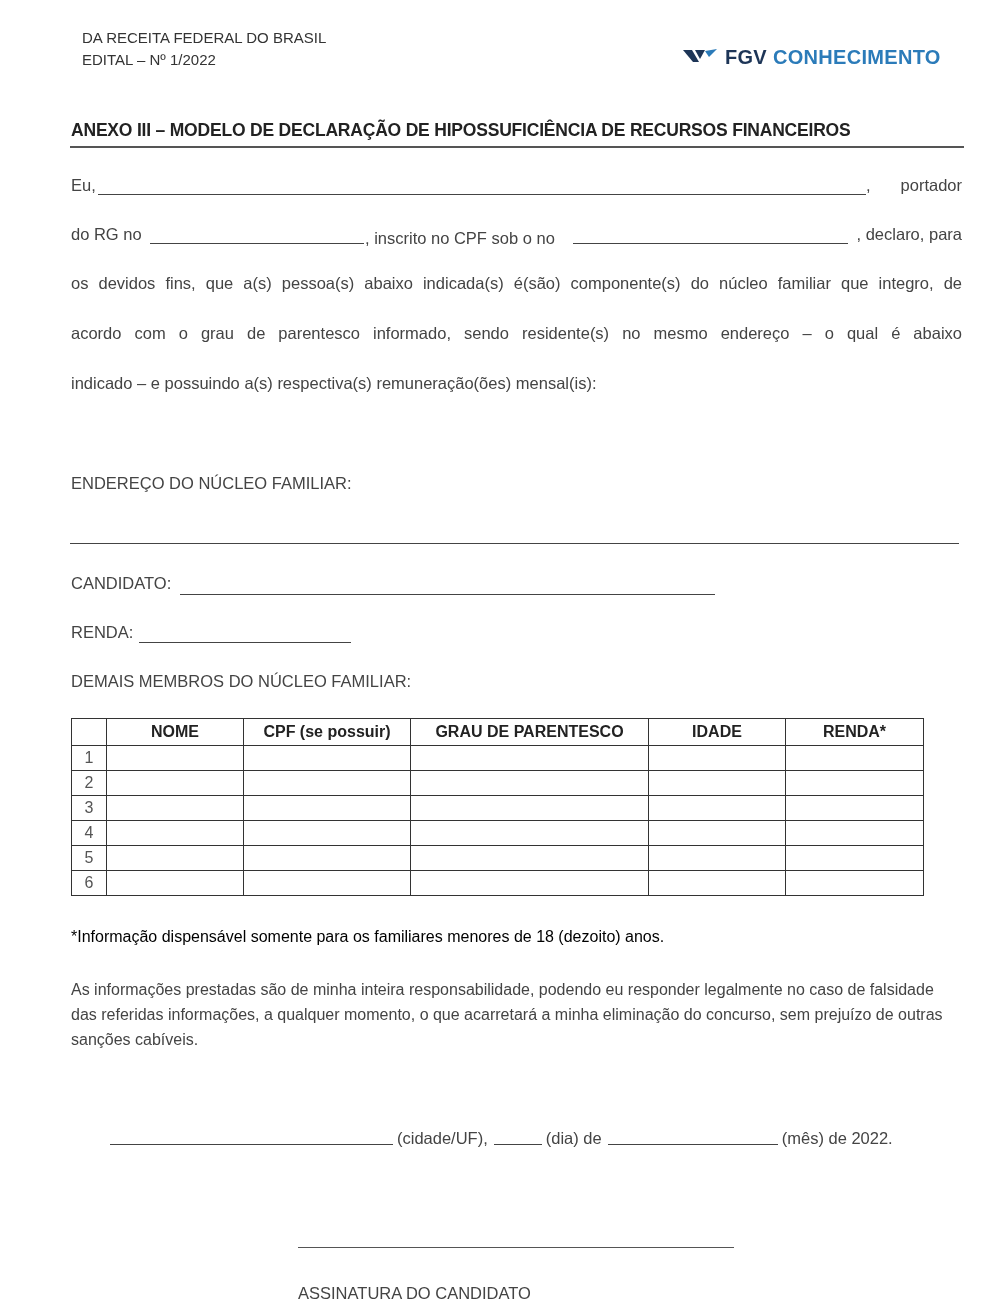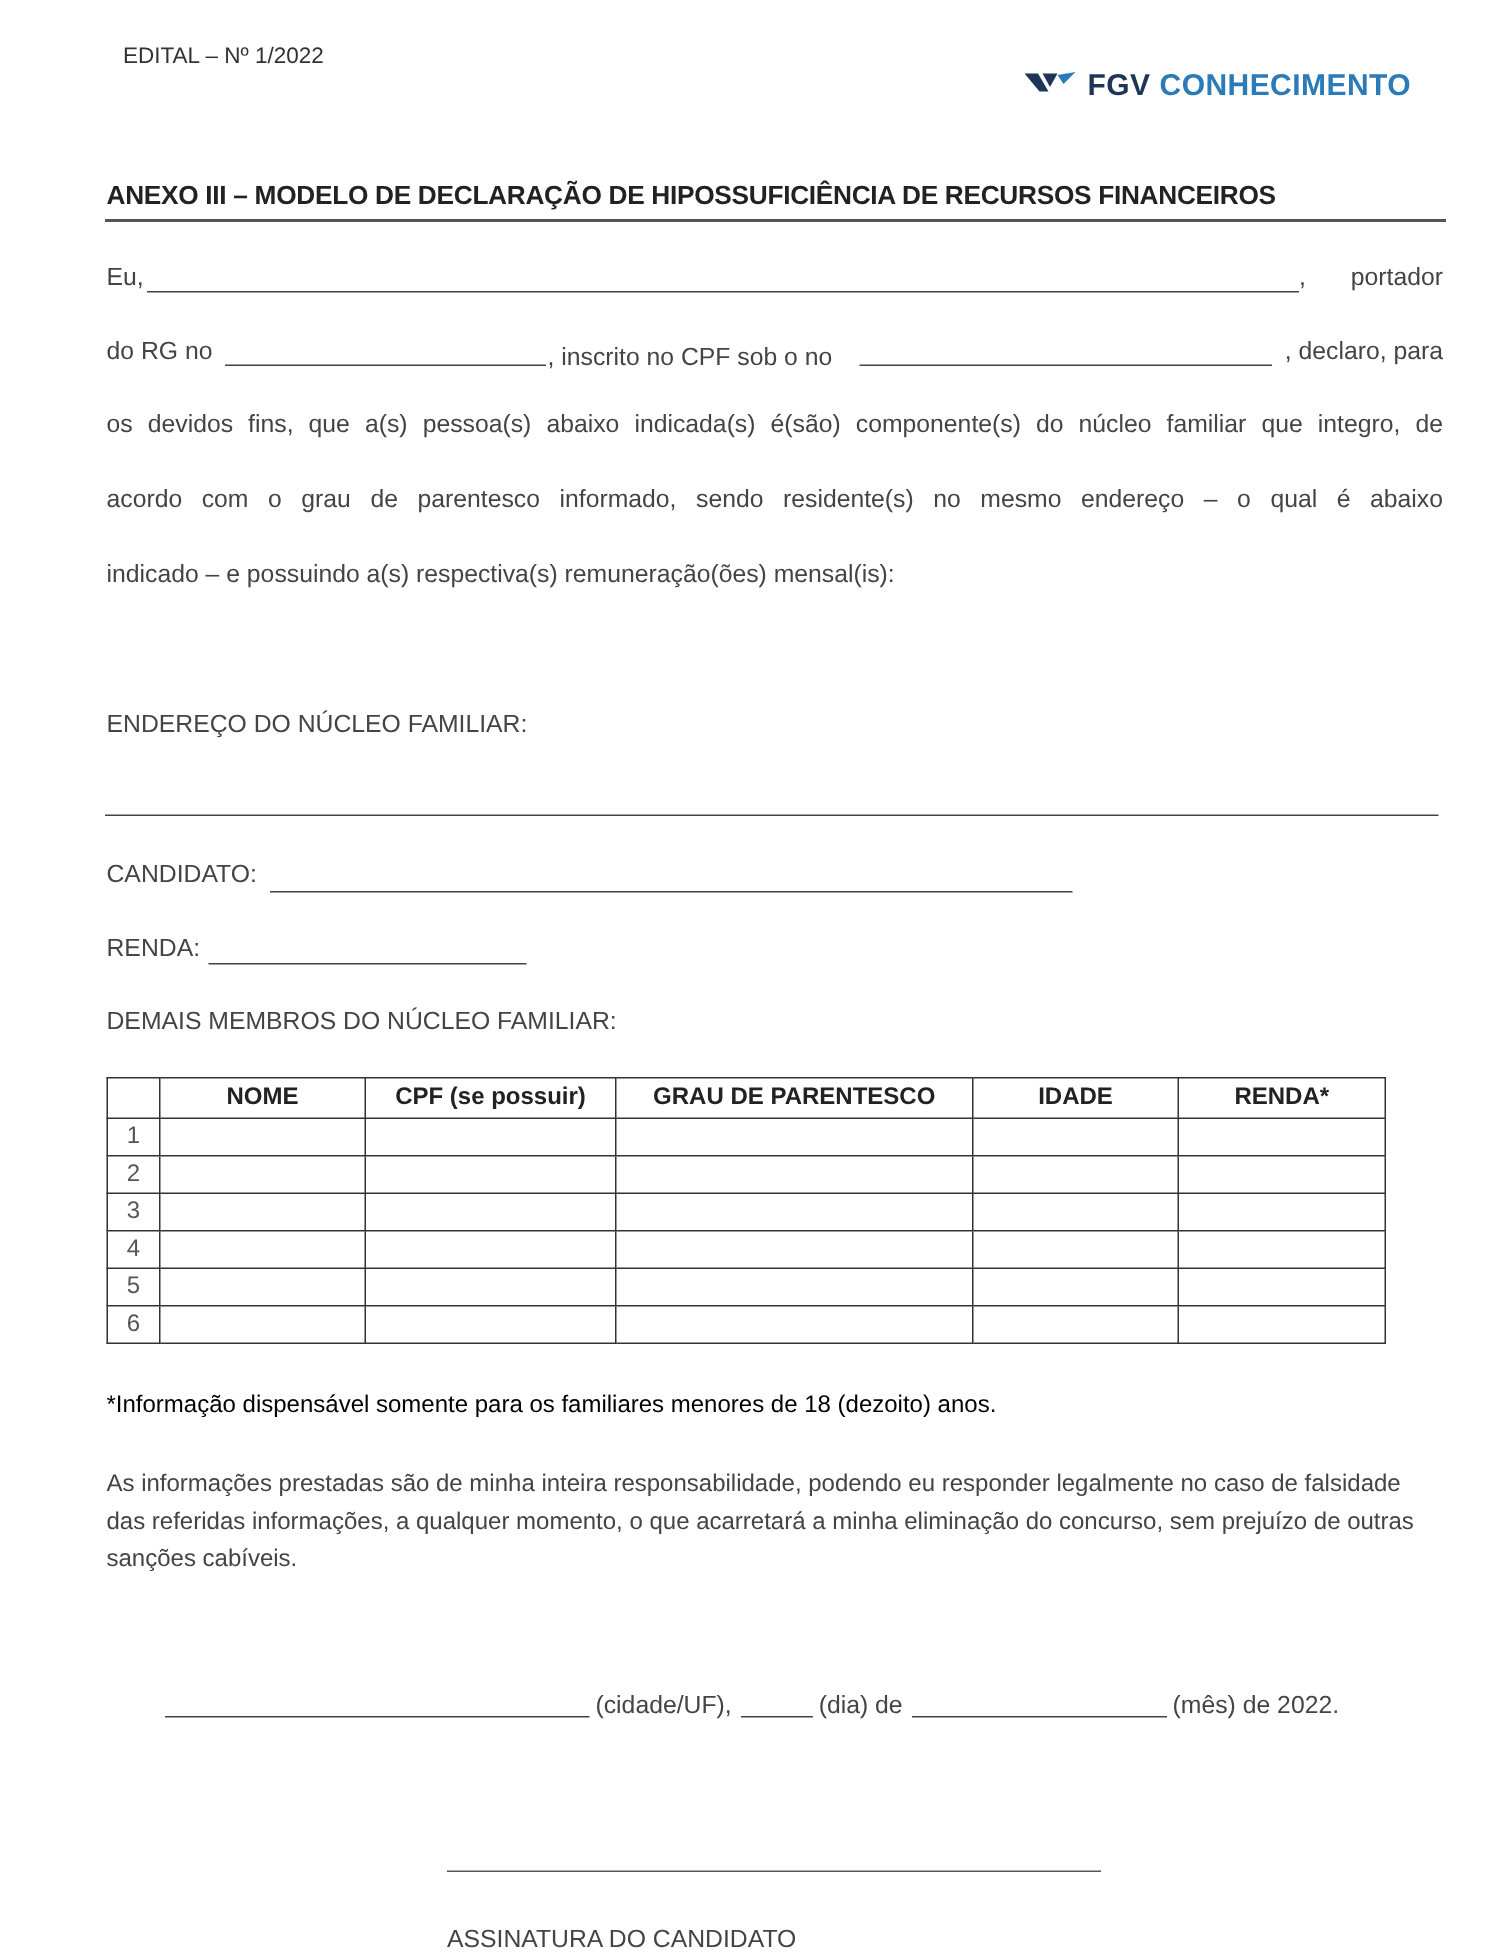--- a/index.html
+++ b/index.html
@@ -22,29 +22,30 @@
     table.members {
       position: absolute; left: 71px; top: 718px; border-collapse: collapse;
       font-size: 16px;
     }
     table.members th, table.members td { border: 1.5px solid #333; padding: 0; }
     table.members th { height: 26px; font-weight: bold; color: #222; font-size: 16px; }
     table.members td { height: 24px; }
     table.members td.num { text-align: center; color: #555; font-size: 16px; }
     .footnote { left: 71px; top: 928px; font-size: 16px; color: #000000; }
     .disclaimer { left: 71px; top: 977px; width: 890px; font-size: 16px; line-height: 25px; color: #444; }
-    .dateline { left: 110px; top: 1128px; font-size: 16.5px; color: #444; display: flex; align-items: flex-start; }
+    .dateline { left: 110px; top: 1128px; font-size: 16.5px; color: #444; display: flex; align-items: center; }
     .blank { display: inline-block; border-bottom: 1px solid #444; height: 16px; margin: 0 4px 3px 0; }
     .sig-line { left: 298px; top: 1247px; width: 436px; height: 1px; background: #555; }
     .sig-label { left: 298px; width: 436px; top: 1284px; text-align: left; font-size: 16.5px; color: #444; }
   </style>
 </head>
 <body>
 
 <div class="abs header-lines">
+  <div>DA RECEITA FEDERAL DO BRASIL</div>
   <div>EDITAL – Nº 1/2022</div>
 </div>
 
 <div class="abs logo">
   <span>
     <svg width="36" height="16" viewBox="0 0 36 16">
       <polygon points="0,2 9,2 16,14 10,14" fill="#1d3557"></polygon>
       <polygon points="12,2 22,2 17,11" fill="#1d3557"></polygon>
       <polygon points="22,3 34,1 26,9" fill="#2b7bb9"></polygon>
     </svg>

